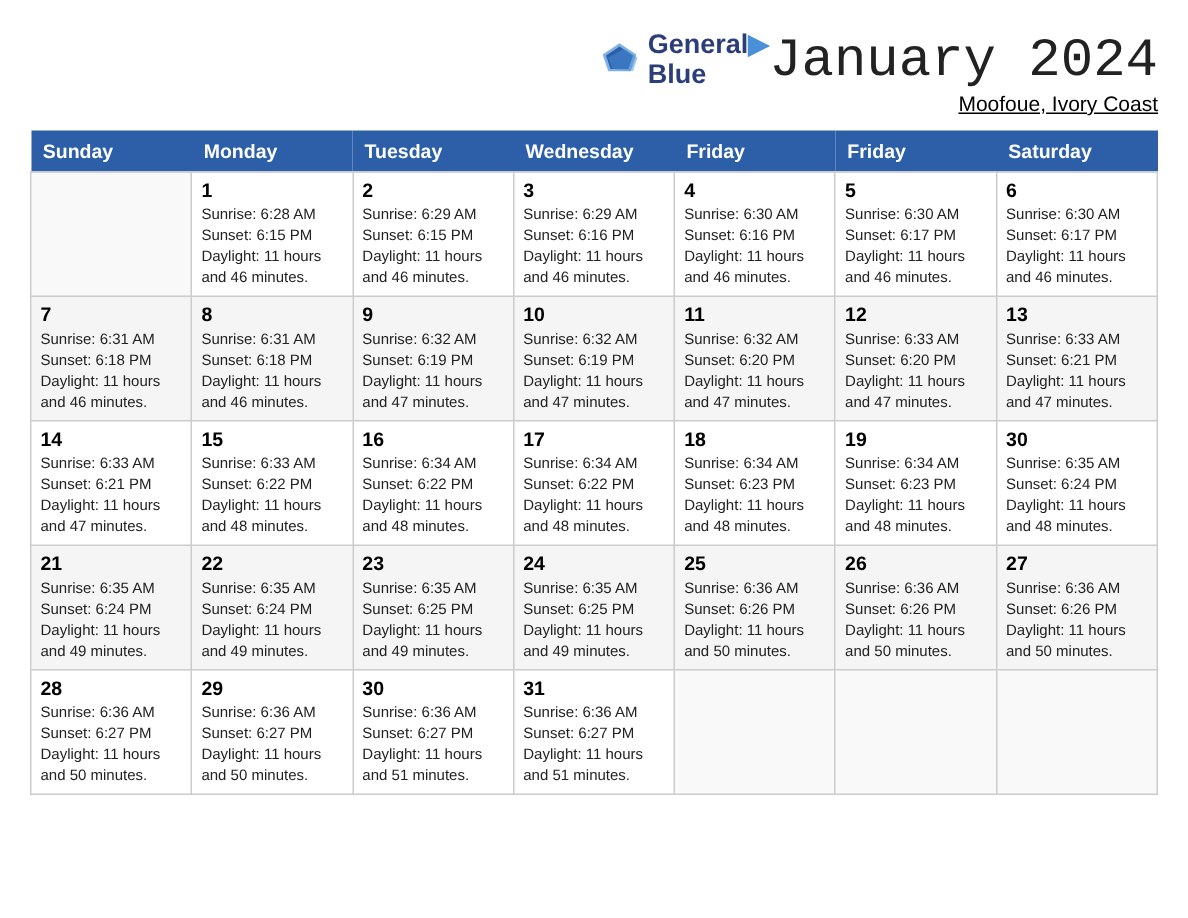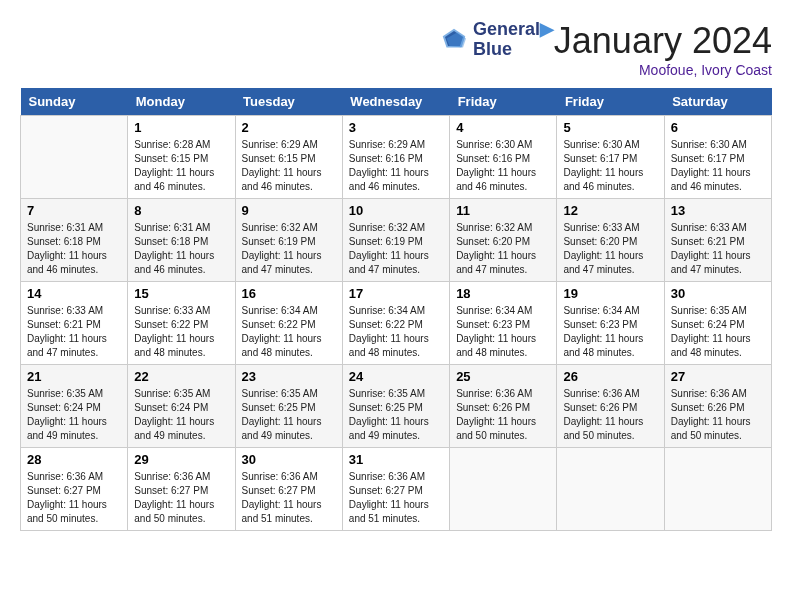--- a/index.html
+++ b/index.html
@@ -34,24 +34,26 @@
       width: 30px;
       height: 30px;
     }
     .title-block {
       text-align: right;
     }
     .month-title {
       font-size: 36px;
       font-weight: normal;
       color: #222;
+      font-family: Liberation Mono, monospace;
     }
     .subtitle {
       font-size: 14px;
-      color: #4c1d95;
+      color: #000000;
+      text-decoration: underline;
     }
     table {
       width: 100%;
       border-collapse: collapse;
       font-size: 11px;
     }
     th {
       background-color: #2c5fa8;
       color: #fff;
       text-align: left;

